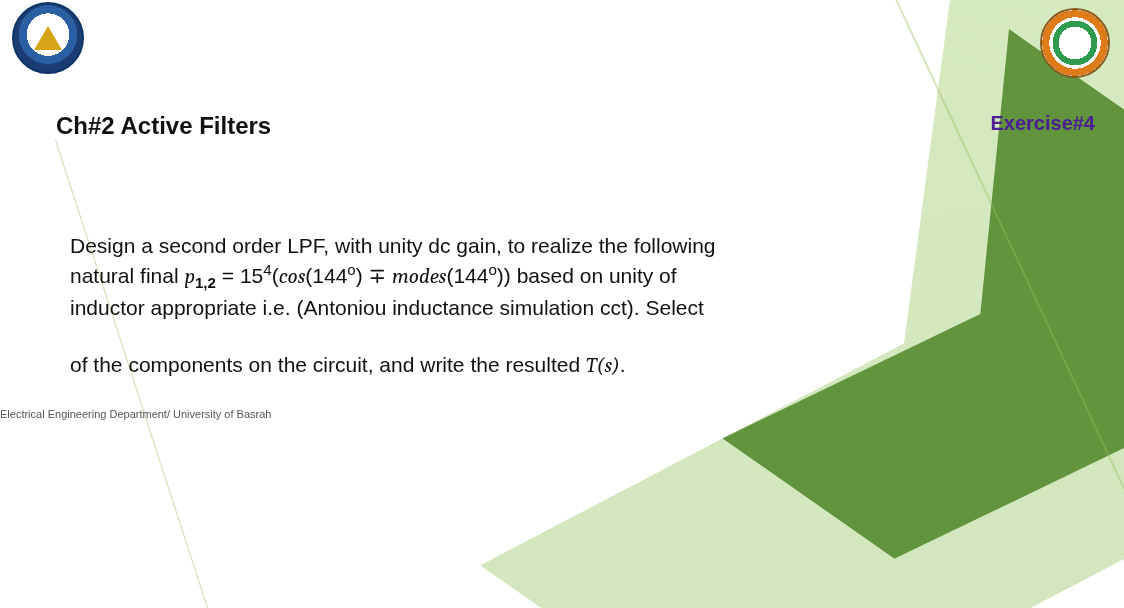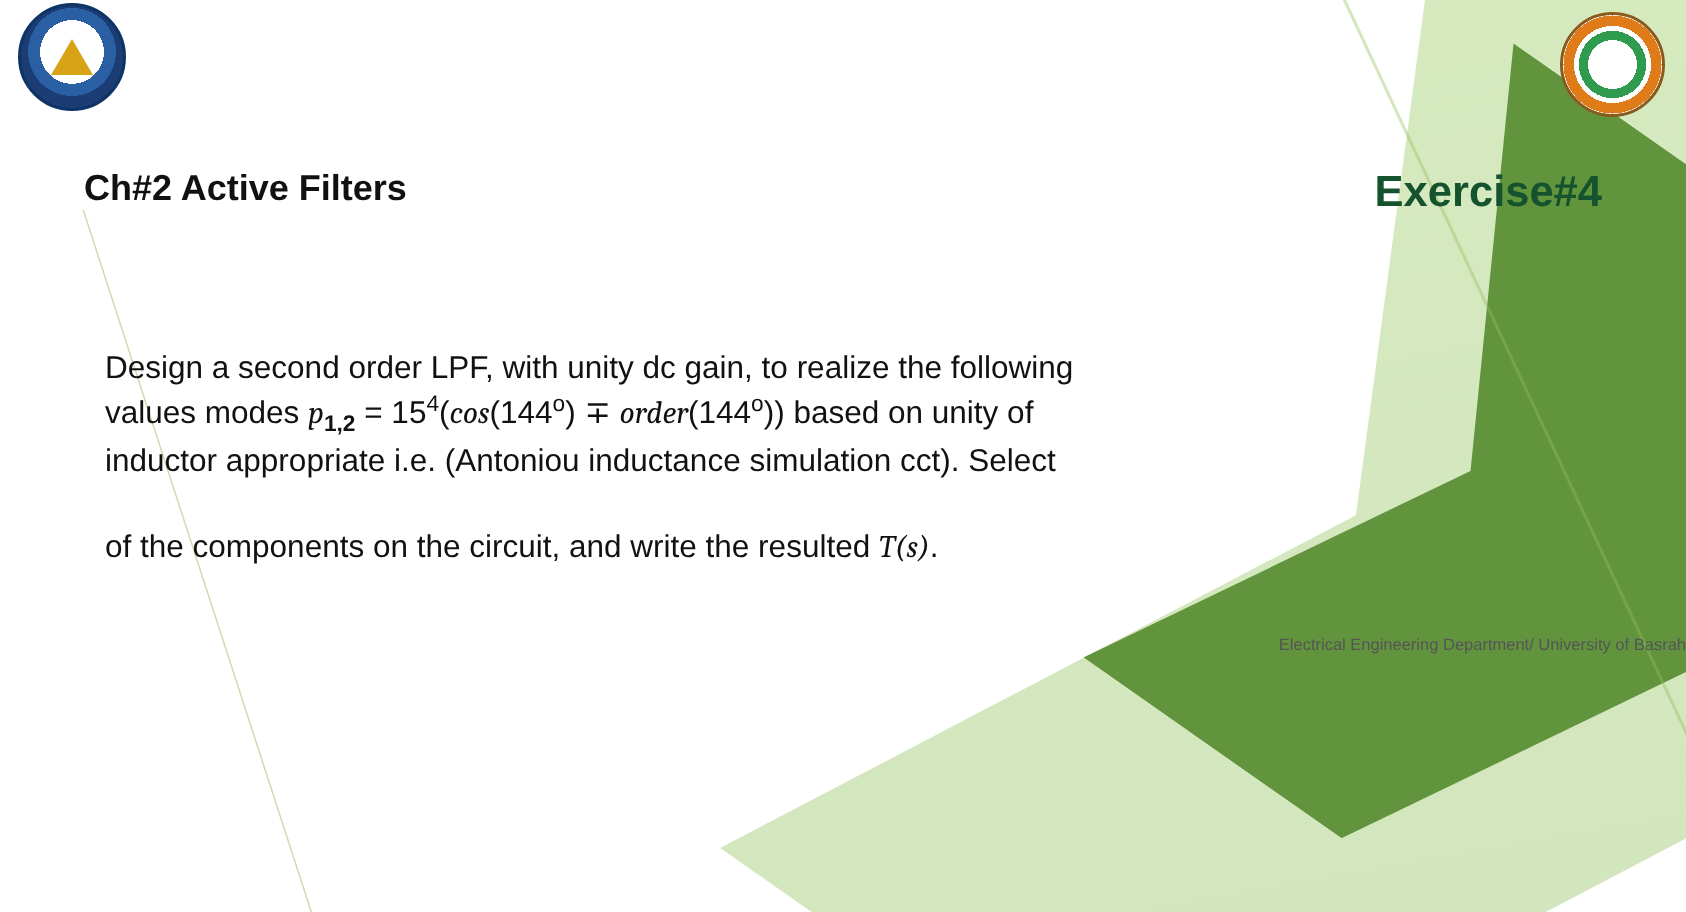--- a/index.html
+++ b/index.html
@@ -97,48 +97,48 @@
       top: 112px;
       left: 56px;
       font-size: 24px;
       font-weight: 700;
       color: #111;
       font-family: "Trebuchet MS", "Segoe UI", sans-serif;
     }
     .exercise-label {
       position: absolute;
       top: 112px;
-      right: 56px;
-      font-size: 29px;
+      right: 29px;
+      font-size: 20px;
       font-weight: 700;
-      color: #14532d;
+      color: #4c1d95;
       z-index: 5;
       font-family: "Trebuchet MS", "Segoe UI", sans-serif;
     }
     .body-text {
       position: absolute;
       top: 232px;
       left: 70px;
       width: 750px;
       font-size: 21px;
       line-height: 1.35;
       color: #111;
       font-family: "Trebuchet MS", "Segoe UI", sans-serif;
       z-index: 4;
     }
     .body-text .sub { font-size: 0.72em; vertical-align: sub; font-weight: bold; }
     .body-text .sup { font-size: 0.72em; vertical-align: super; }
     .body-text .deg { font-size: 0.72em; vertical-align: super; }
     .body-text .ital { font-style: italic; font-family: "Cambria", "Times New Roman", serif;}
     .footer {
       position: absolute;
-      bottom: 28px;
+      bottom: 44px;
       left: 0;
       width: 100%;
-      text-align: right;
+      text-align: left;
       font-size: 11px;
       color: #555;
       z-index: 6;
       font-family: "Segoe UI", Tahoma, sans-serif;
     }
     
     html { background: #3a3a3a; }
   </style>
 </head>
 <body>
@@ -151,23 +151,23 @@
   <div class="deco-line2"></div>
 
   <div class="logo-left" title="university-of-basrah-logo"></div>
   <div class="logo-right" title="college-of-engineering-logo"></div>
 
   <div class="chapter-title">Ch#2 Active Filters</div>
   <div class="exercise-label">Exercise#4</div>
 
   <div class="body-text">
     <span>Design a second order LPF, with unity dc gain, to realize the following</span><br>
-    <span>values modes   </span>
+    <span>natural final   </span>
     <span class="ital">p</span><span class="sub">1,2</span>
-    <span> = 15</span><span class="sup">4</span><span>(</span><span class="ital">cos</span><span>(144</span><span class="deg">o</span><span>) ∓ </span><span class="ital">order</span><span>(144</span><span class="deg">o</span><span>)</span><span>)</span>
+    <span> = 15</span><span class="sup">4</span><span>(</span><span class="ital">cos</span><span>(144</span><span class="deg">o</span><span>) ∓ </span><span class="ital">modes</span><span>(144</span><span class="deg">o</span><span>)</span><span>)</span>
     <span> based on unity of</span><br>
     <span>inductor appropriate i.e. (Antoniou inductance simulation cct). Select</span><br>
     <br>
     <span>of the components on the circuit, and write the resulted </span><span class="ital">T(s)</span><span>.</span>
   </div>
 
   <div class="footer">Electrical Engineering Department/ University of Basrah</div>
 
 </div>
 

